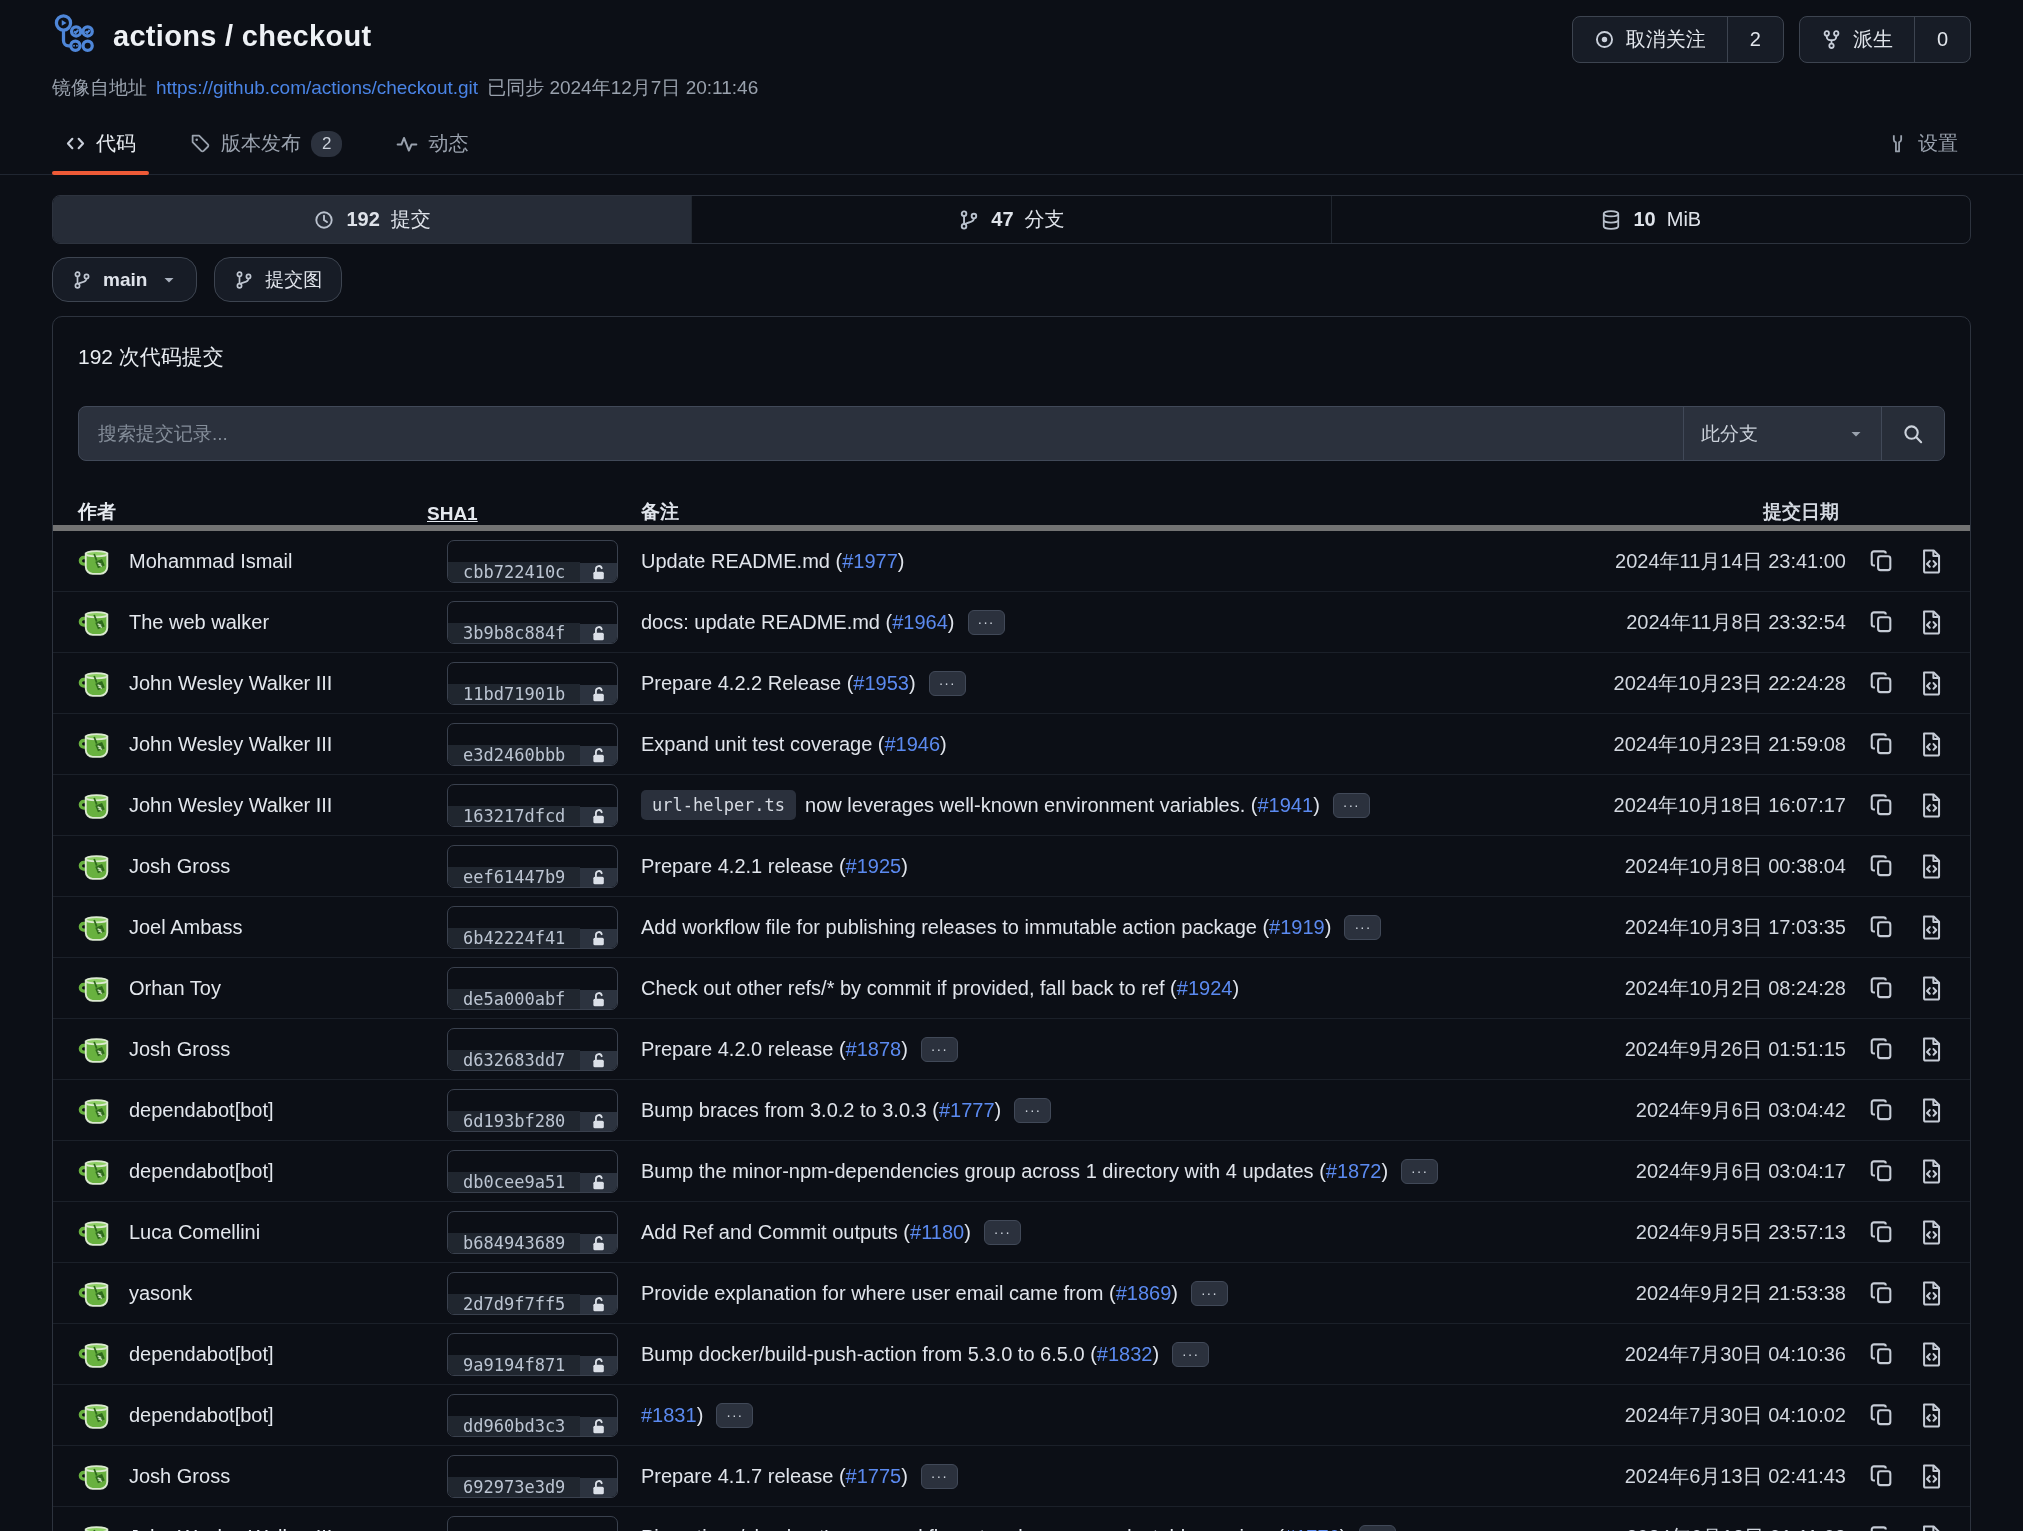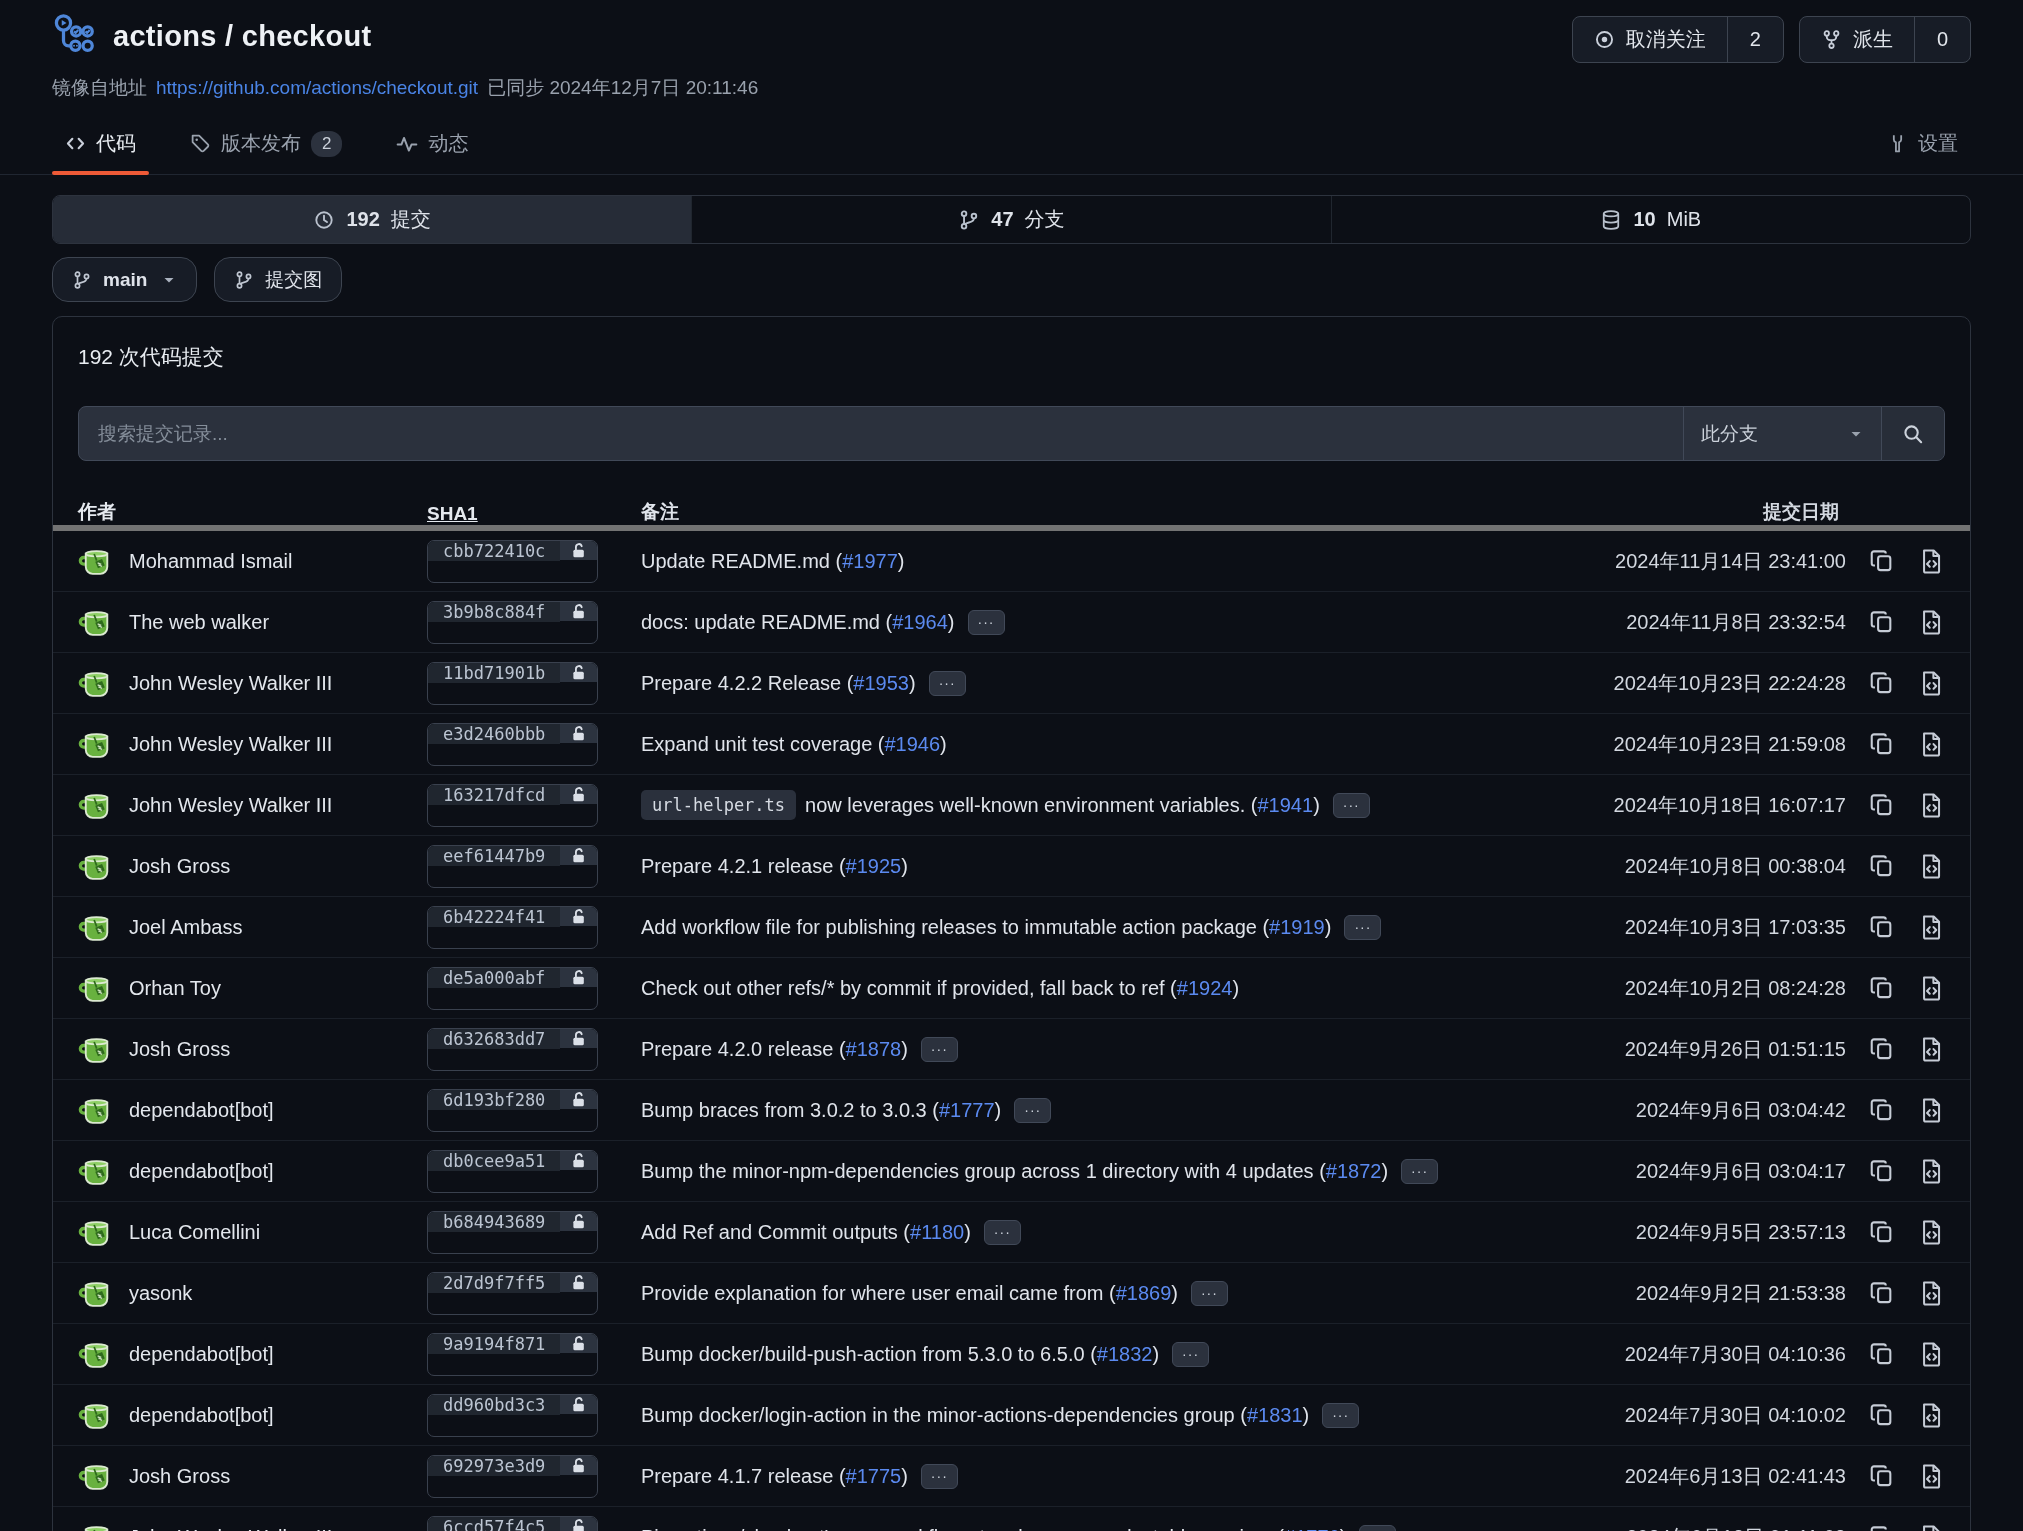--- a/index.html
+++ b/index.html
@@ -69,21 +69,21 @@
   .thead { display:flex; align-items:flex-end; padding:0 25px; height:43px; font-size:19px; font-weight:700; color:#e5e9ef; border-bottom:6px solid #737373; }
   .col-author { width:349px; }
   .col-sha { width:214px;text-decoration:underline; }
   .col-msg { flex:1; min-width:0; }
   .col-date { width:370px; }
   .thead .col-date { text-align:right; padding-right:106px; }
 
   .commit-row { display:flex; align-items:center; padding:0 25px; height:61px; border-bottom:1px solid #1b2029; font-size:20px; }
   .commit-row .col-author { display:flex; align-items:center; gap:13px; color:#e3e7ed; }
   .avatar { width:38px; height:38px; flex:0 0 38px; }
-  .sha-badge { display:inline-flex; align-items:flex-start; border:1px solid #3a414e; border-radius:7px; overflow:hidden; height:43px; cursor:pointer; }
+  .sha-badge { display:inline-flex; align-items:flex-end; border:1px solid #3a414e; border-radius:7px; overflow:hidden; height:43px; cursor:pointer;margin-left:20px; }
   .sha-text { display:flex; align-items:center; padding:0 15px; font-family:"DejaVu Sans Mono","Liberation Mono",monospace; font-size:17px; color:#bcc5d2; background:#20262f; }
   .sha-lock { display:flex; align-items:center; justify-content:center; width:37px; background:#2c333f; color:#dbe0e8; }
   .col-msg { display:flex; align-items:center; white-space:nowrap; overflow:hidden; color:#e0e4eb; }
   .msg-code { font-family:"DejaVu Sans Mono","Liberation Mono",monospace; background:#2a303c; border-radius:5px; padding:5px 11px; font-size:17px; color:#d6dbe3; margin-right:9px; }
   .msg-ref { color:#5b8af0; text-decoration:none; cursor:pointer; }
   .ellipsis-btn { margin-left:13px; background:#2b313d; border:1px solid #414958; border-radius:6px; color:#ccd2db; font-size:14px; letter-spacing:1px; padding:0 9px; height:25px; display:inline-flex; align-items:center; cursor:pointer; flex:0 0 auto; }
   .col-date { display:flex; align-items:center; justify-content:flex-end; gap:23px; color:#d3d8e0; }
   .row-icon-btn { background:none; border:none; color:#c6ccd6; cursor:pointer; padding:0; }
 </style>
 </head>
@@ -850,21 +850,20 @@
       <span class="sha-badge">
         <span class="sha-text">dd960bd3c3</span>
         <span class="sha-lock">
           <svg width="19" height="19">
                   <use href="#sym-lock-open"></use>
                 </svg>
         </span>
       </span>
     </div>
     <div class="col-msg">
-      <span>Bump docker/login-action in the minor-actions-dependencies group (</span>
             <a class="msg-ref" href="#">#1831</a>
             <span>)</span>
       <button class="ellipsis-btn">···</button>
     </div>
     <div class="col-date">
       <span>2024年7月30日 04:10:02</span>
       <button class="row-icon-btn">
         <svg width="26" height="26">
                 <use href="#sym-copy"></use>
               </svg>

